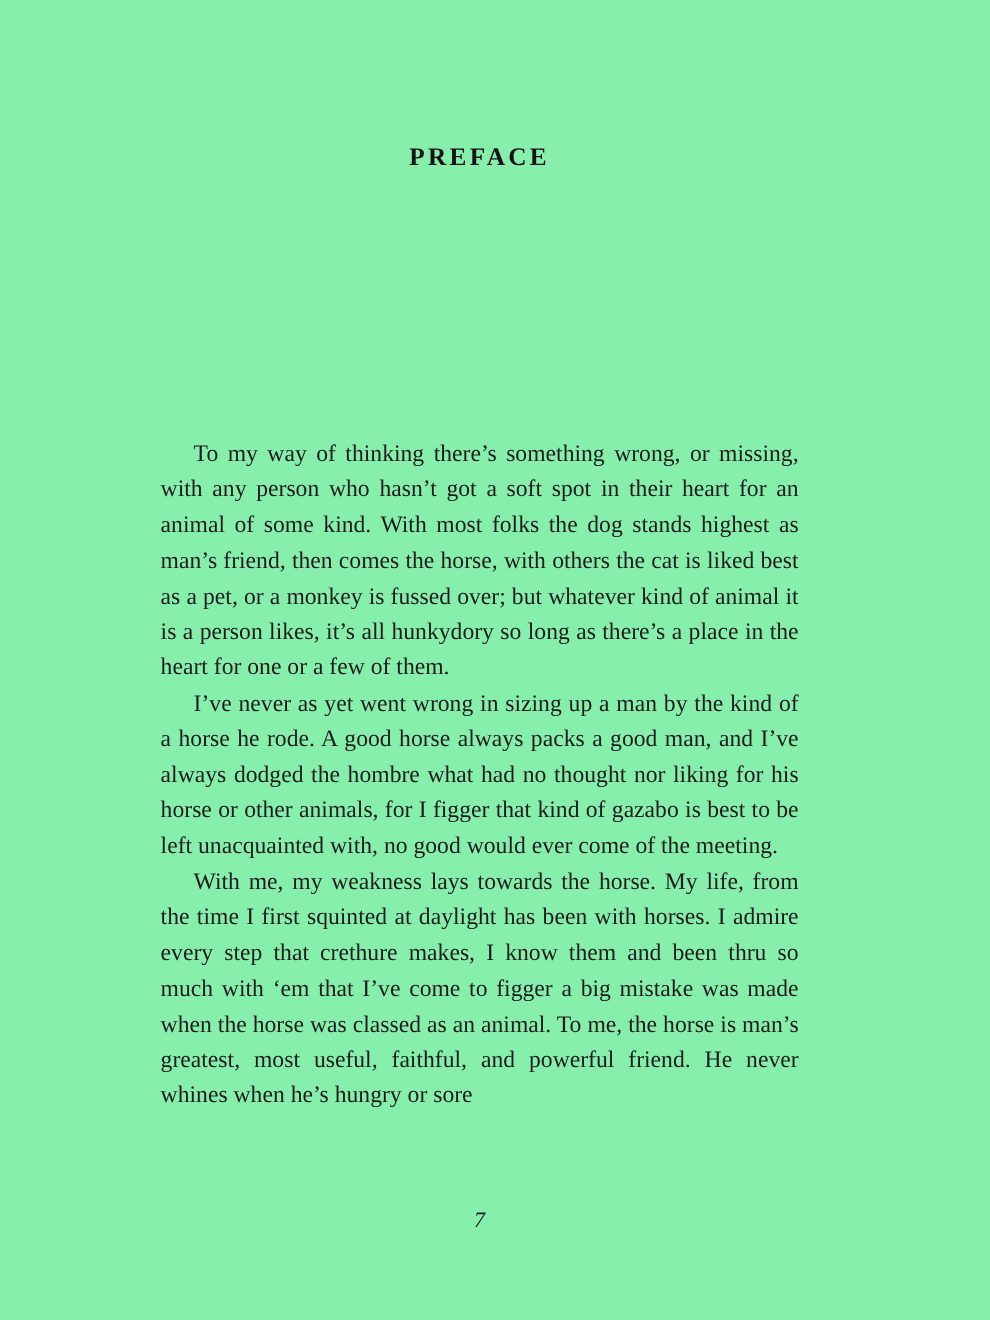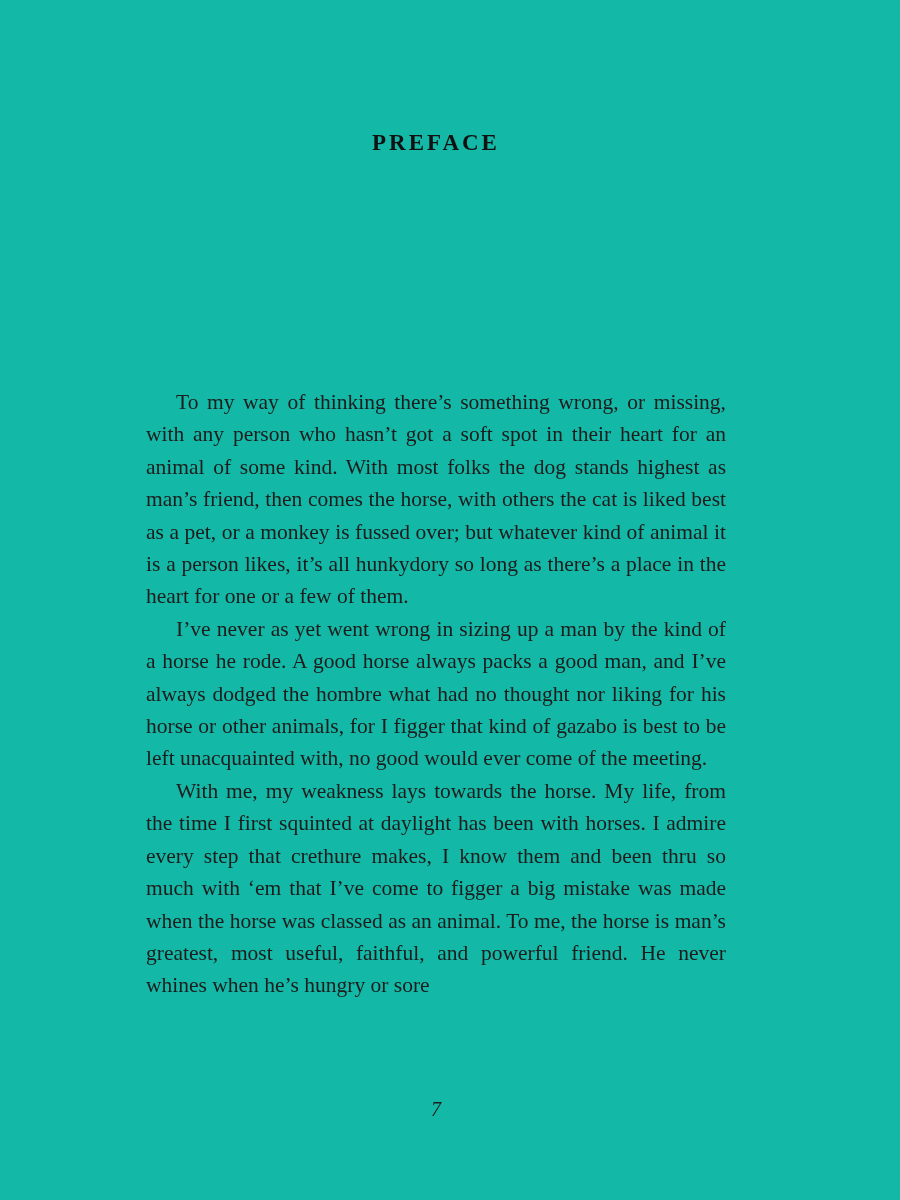--- a/index.html
+++ b/index.html
@@ -4,40 +4,40 @@
 <style>
   html, body {
     margin: 0;
     padding: 0;
     background: #ffffff;
   }
   .page {
     position: relative;
     width: 900px;
     height: 1200px;
-    background: #14b8a6;
+    background: #86efac;
     font-family: "Liberation Serif", "DejaVu Serif", serif;
     color: #1c1c1c;
     overflow: hidden;
   }
   .chapter-title {
     position: absolute;
     top: 130px;
     left: 146px;
     width: 580px;
     text-align: center;
     font-size: 23px;
     font-weight: 700;
     letter-spacing: 3px;
     margin: 0;
     color: #111111;
   }
   .body-text {
     position: absolute;
-    top: 386px;
+    top: 396px;
     left: 146px;
     width: 580px;
   }
   .body-text p {
     margin: 0;
     font-size: 21.5px;
     line-height: 32.4px;
     text-align: justify;
     text-indent: 30px;
     color: #1c1c1c;

